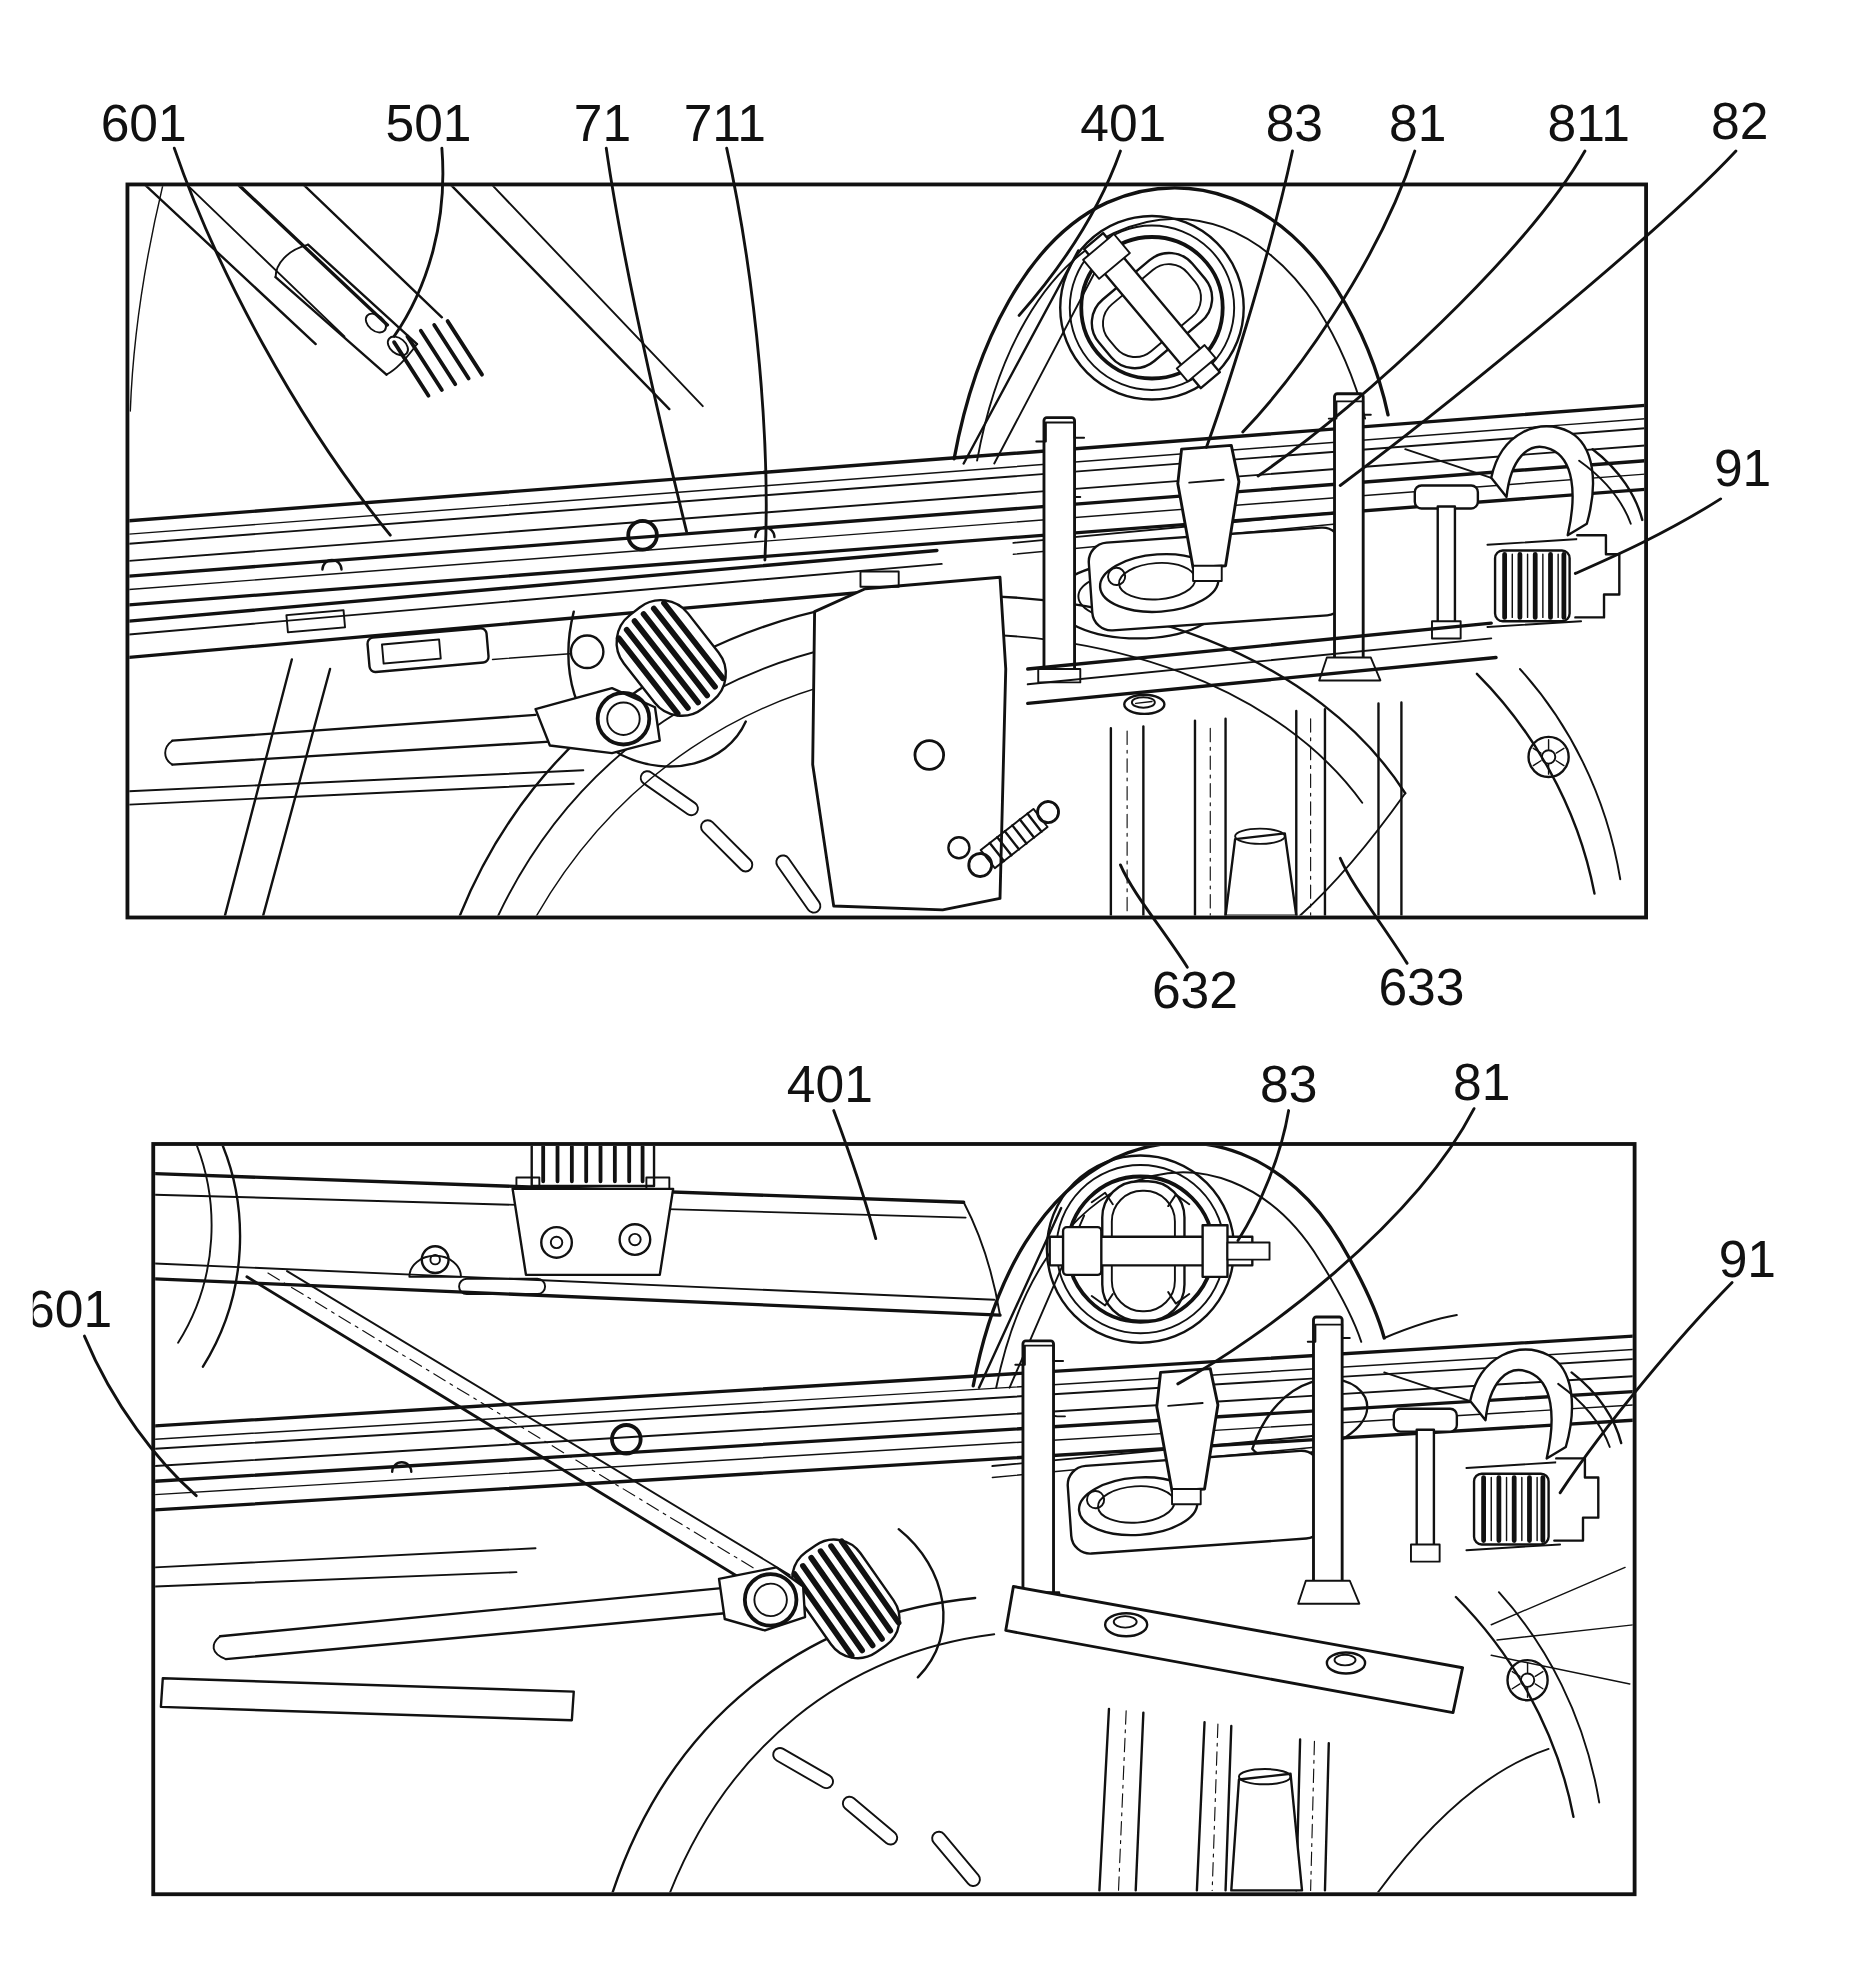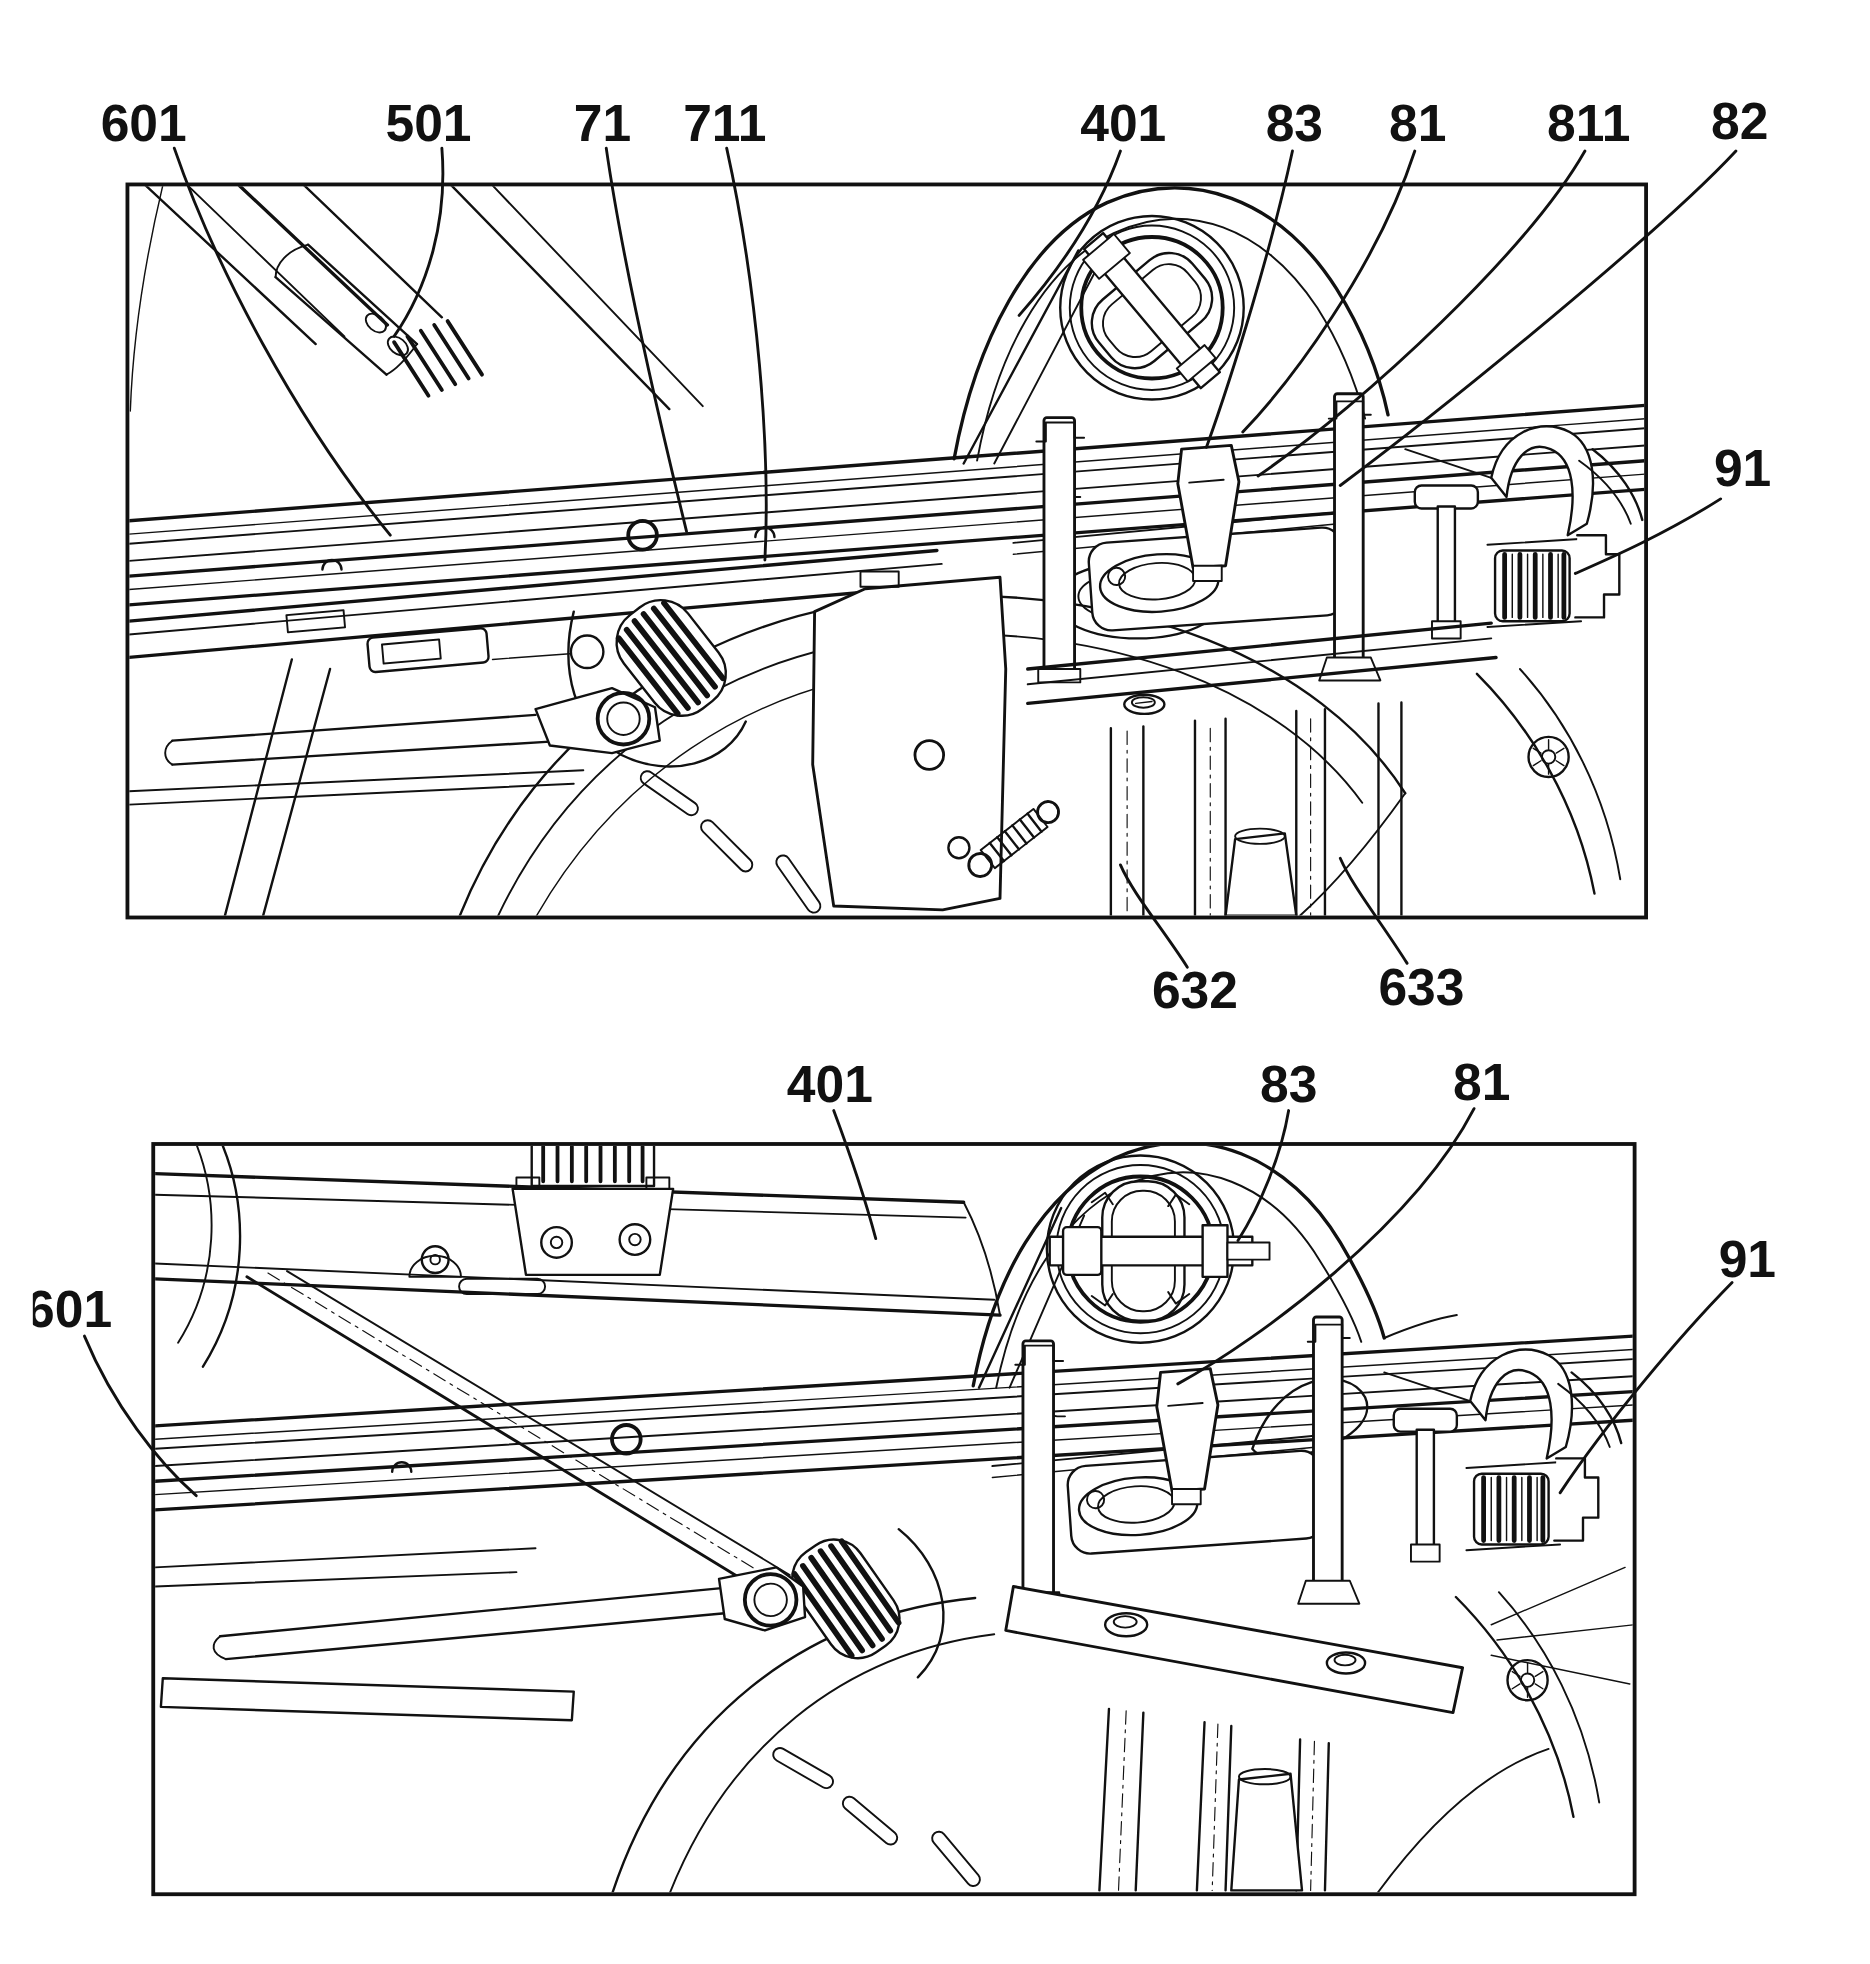--- a/index.html
+++ b/index.html
@@ -1,18 +1,18 @@
 <!DOCTYPE html>
 <html style="--ink: #111111; --bg: #ffffff;"><head>
 <meta charset="utf-8">
 <style>
   :root { --ink:#111111; --bg:#ffffff; }
   html,body { margin:0; padding:0; background:var(--bg); }
   .sheet { position:relative; width:1871px; height:1964px; background:var(--bg); overflow:hidden;
-           font-family:"Liberation Sans", sans-serif;font-weight:bold; }
+           font-family:"Liberation Sans", sans-serif; }
   svg { position:absolute; inset:0; }
   .ln  { fill:none; stroke:var(--ink); stroke-width:2; stroke-linecap:round; stroke-linejoin:round; } .s15 { stroke-width:1.5; } .s25 { stroke-width:2.5; }
   .s3  { stroke-width:3; }  .s35 { stroke-width:3.5; } .s4  { stroke-width:4; }
   .s5  { stroke-width:5; }  .s6  { stroke-width:6; }
   .wf  { fill:#ffffff; }
   .dash { stroke-dasharray:14 6 3 6; stroke-width:1.2; }
   .lead { fill:none; stroke:var(--ink); stroke-width:3; stroke-linecap:round; }
   text.lbl { font-family:"Liberation Sans", sans-serif; font-size:54px; fill:var(--ink);
              text-anchor:middle; }
 </style>

